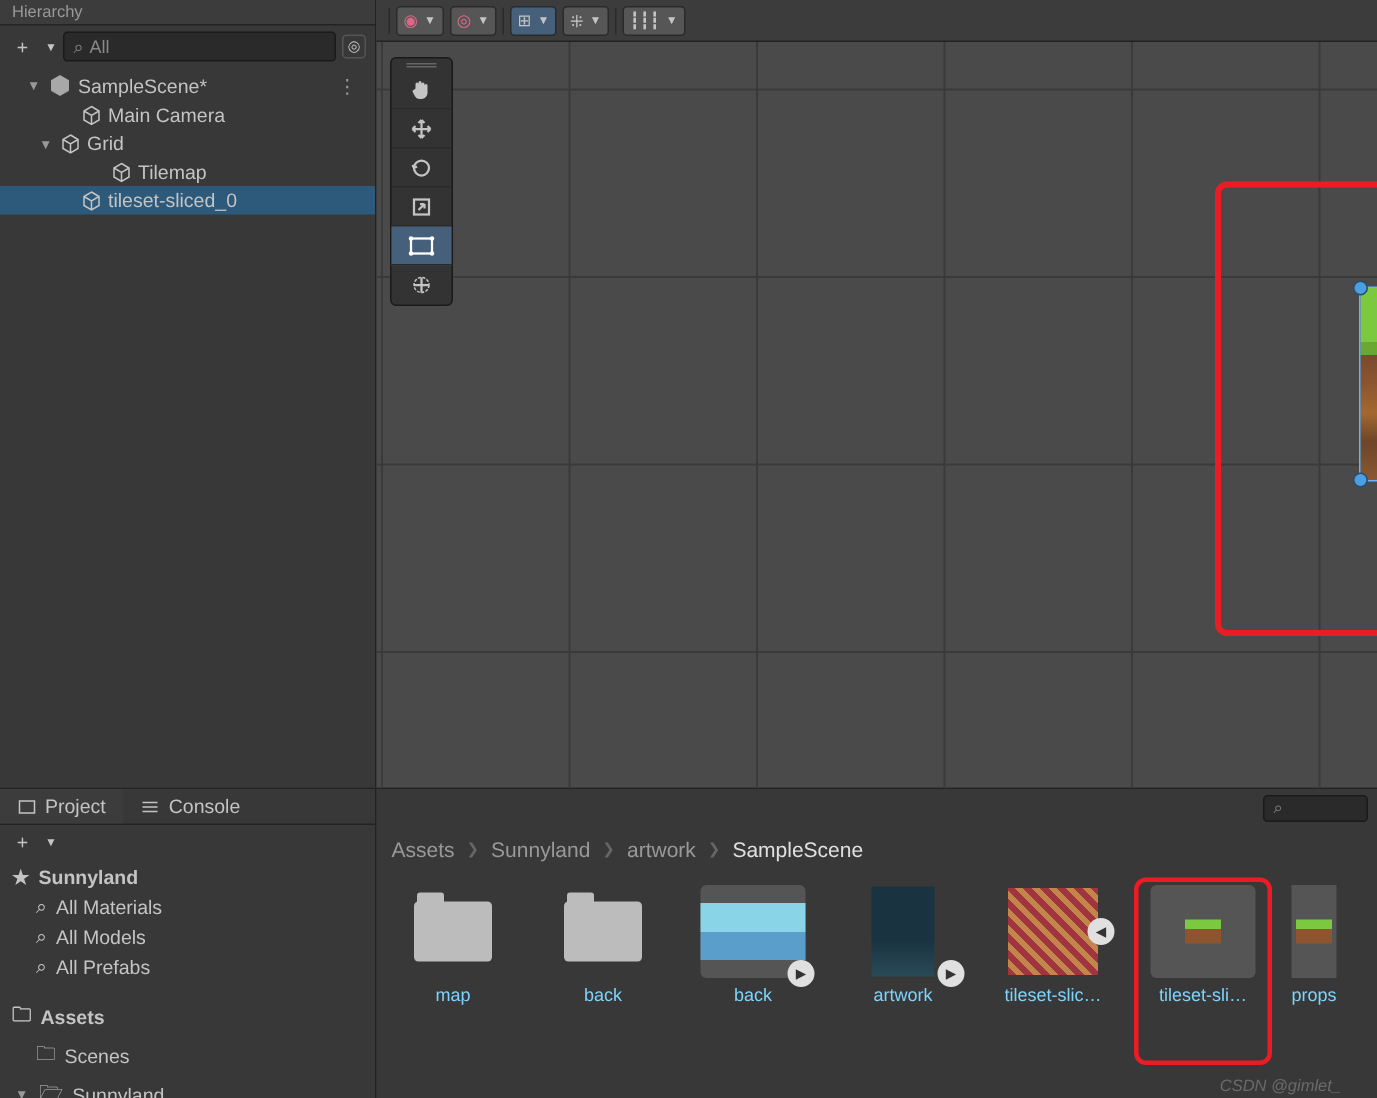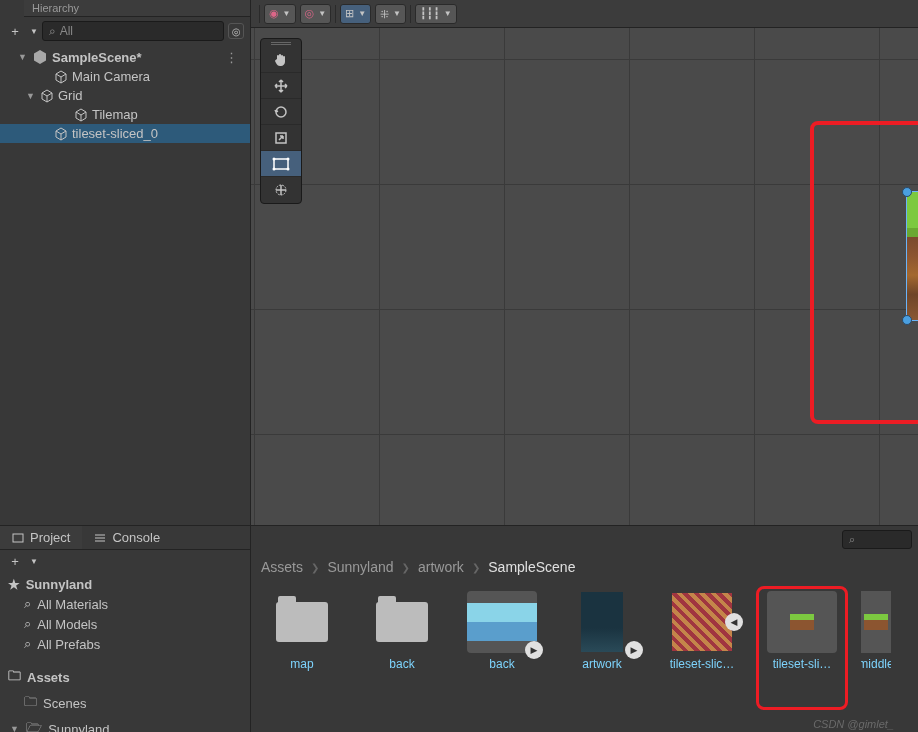--- a/index.html
+++ b/index.html
@@ -19,21 +19,20 @@
       border-right: 1px solid #232323;
       display: flex;
       flex-direction: column;
     }
     .hier-header {
       background: #3c3c3c;
       padding: 2px 8px;
       font-size: 11px;
       color: #999;
       border-bottom: 1px solid #232323;
-      margin-left: 24px;
     }
     .hier-toolbar {
       display: flex;
       align-items: center;
       padding: 4px 6px;
       gap: 4px;
     }
     .plus-btn {
       width: 18px;
       text-align: center;
@@ -396,21 +395,21 @@
         <span>All</span>
       </div>
       <div class="circle-btn">◎</div>
     </div>
     <div class="hier-tree">
       <div class="tree-row" style="padding-left:18px">
         <span class="exp">▼</span>
         <svg class="scene-ico" viewBox="0 0 16 16">
             <path fill="#c4c4c4" d="M8 1l6 3.5v7L8 15 2 11.5v-7z" opacity="0.8"></path>
           </svg>
-        <span style="font-weight:bold">SampleScene*</span>
+        <span style="font-weight:normal">SampleScene*</span>
         <span class="more-dots">⋮</span>
       </div>
       <div class="tree-row indent1">
         <span class="exp"></span>
         <svg class="cube-ico" viewBox="0 0 14 14">
             <path fill="none" stroke="#c4c4c4" stroke-width="1" d="M7 1l5 3v6l-5 3-5-3V4z M2 4l5 3 5-3 M7 7v6"></path>
           </svg>
         <span>Main Camera</span>
       </div>
       <div class="tree-row indent1">
@@ -625,18 +624,18 @@
         <div class="red-box-2"></div>
         <div class="asset-thumb">
             <div class="sliced-small"></div>
           </div>
         <div class="asset-label">tileset-sli…</div>
       </div>
       <div class="asset-item" style="width:30px;overflow:hidden">
         <div class="asset-thumb">
             <div class="sliced-small"></div>
           </div>
-        <div class="asset-label">middle</div>
+        <div class="asset-label">props</div>
       </div>
     </div>
     <div class="watermark">CSDN @gimlet_</div>
   </div>
 </div>
 
 </body></html>

